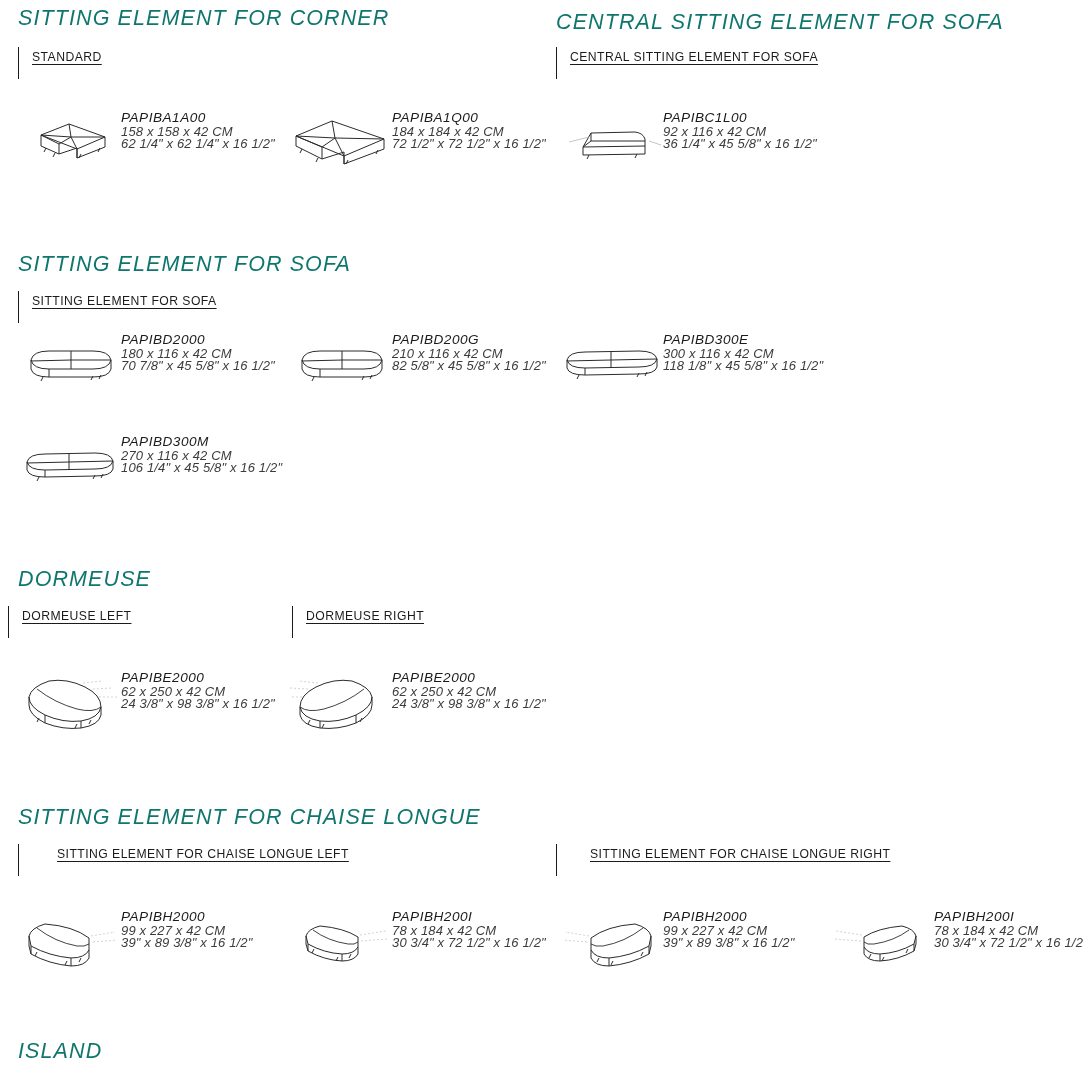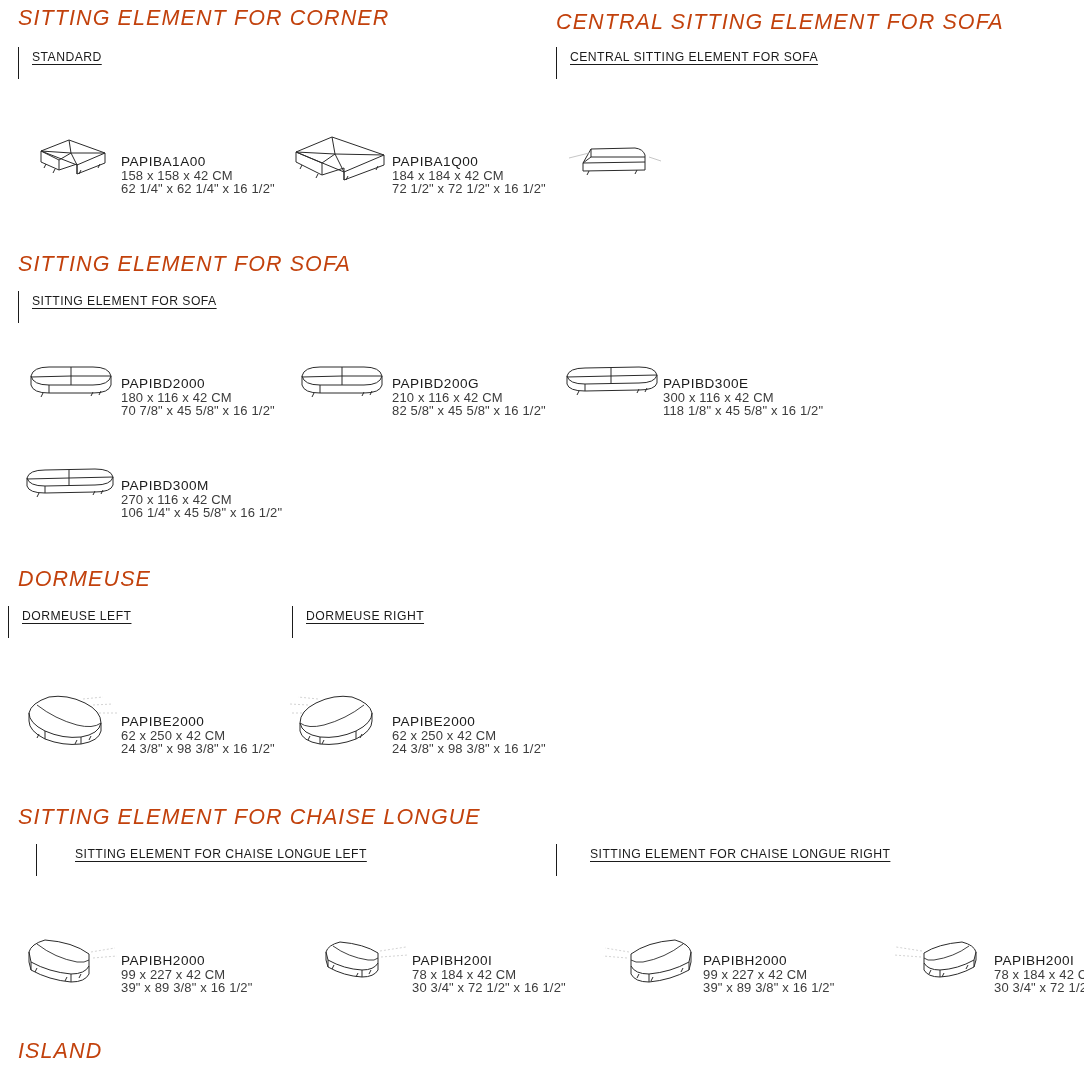--- a/index.html
+++ b/index.html
@@ -13,21 +13,21 @@
   }
   .page{position:relative;width:1084px;height:1084px;}
 
   
   .section{position:relative;}
   .section-title{
     font-size:21.5px;
     font-style:italic;
     font-weight:400;
     letter-spacing:1.1px;
-    color:#c2410c;
+    color:#0f766e;
     margin:0 0 14px 18px;
     white-space:nowrap;
   }
   .section-title.right-col{margin-left:556px;margin-top:-35px;}
 
   
   .subhead-row{position:relative;height:34px;}
   .subhead{
     position:absolute;
     top:0;
@@ -51,22 +51,23 @@
   
   .grid{
     position:relative;
     display:grid;
     grid-template-columns:271px 271px 271px 271px;
     width:1084px;
   }
   .cell{
     position:relative;
     display:flex;
-    align-items:flex-end;
+    align-items:flex-start;
     height:92px;
+    font-style:italic;
   }
   .cell.empty{visibility:hidden;}
   .thumb{
     width:105px;
     min-width:105px;
     height:70px;
     margin-left:16px;
     margin-top:6px;
     display:flex;
     align-items:center;
@@ -148,20 +149,25 @@
       <div class="cell">
         <div class="thumb">
           <svg width="100" height="50" viewBox="0 0 100 50" fill="none" stroke="#2b2b2b" stroke-width="1" stroke-linejoin="round">
             <path d="M22 28 L30 14 L74 13 Q82 14 84 20 L84 27 L22 28 Z"></path>
             <path d="M22 28 L22 36 L84 35 L84 27"></path>
             <path d="M30 14 L30 22 L22 28 M30 22 L84 22"></path>
             <path d="M28 36 L26 40 M76 35 L74 39"></path>
             <path d="M8 23 L28 18 M88 22 L100 26" stroke="#b8b8b8" stroke-width=".8"></path>
           </svg>
         </div>
+        <div class="info">
+          <div class="code">PAPIBC1L00</div>
+          <div class="dim">92 x 116 x 42 CM</div>
+          <div class="dim">36 1/4" x 45 5/8" x 16 1/2"</div>
+        </div>
       </div>
 
     </div>
   </div>
 
   <div class="section" style="margin-top:57px;">
     <div class="section-title">SITTING ELEMENT FOR SOFA</div>
 
     <div class="subhead-row">
       <div class="subhead" style="left:18px;">
@@ -292,29 +298,29 @@
       </div>
       <div class="cell empty"></div>
       <div class="cell empty"></div>
     </div>
   </div>
 
   <div class="section" style="margin-top:50px;">
     <div class="section-title">SITTING ELEMENT FOR CHAISE LONGUE</div>
 
     <div class="subhead-row">
-      <div class="subhead" style="left:36px;padding-left:38px;">
+      <div class="subhead" style="left:18px;padding-left:38px;">
         <span>SITTING ELEMENT FOR CHAISE LONGUE LEFT</span>
       </div>
       <div class="subhead" style="left:556px;padding-left:33px;">
         <span>SITTING ELEMENT FOR CHAISE LONGUE RIGHT</span>
       </div>
     </div>
 
-    <div class="grid" style="margin-top:24px;gap:20px;">
+    <div class="grid" style="margin-top:24px;">
       <div class="cell">
         <div class="thumb">
           <svg width="100" height="54" viewBox="0 0 100 54" fill="none" stroke="#2b2b2b" stroke-width="1" stroke-linejoin="round">
             <path d="M26 8 Q12 12 10 20 L12 30 Q30 40 52 42 Q66 42 70 34 L70 22 Q54 10 26 8 Z"></path>
             <path d="M10 20 L10 30 L12 38 Q30 48 52 50 Q66 50 70 42 L70 34"></path>
             <path d="M12 30 L12 38 M52 42 L52 50"></path>
             <path d="M18 12 Q36 26 58 30 Q66 31 70 28" stroke-width=".9"></path>
             <path d="M18 36 L16 40 M48 45 L46 49 M62 42 L60 46"></path>
             <path d="M72 20 L96 16 M74 26 L98 24" stroke="#c0c0c0" stroke-width=".7" stroke-dasharray="2 2"></path>
           </svg>

